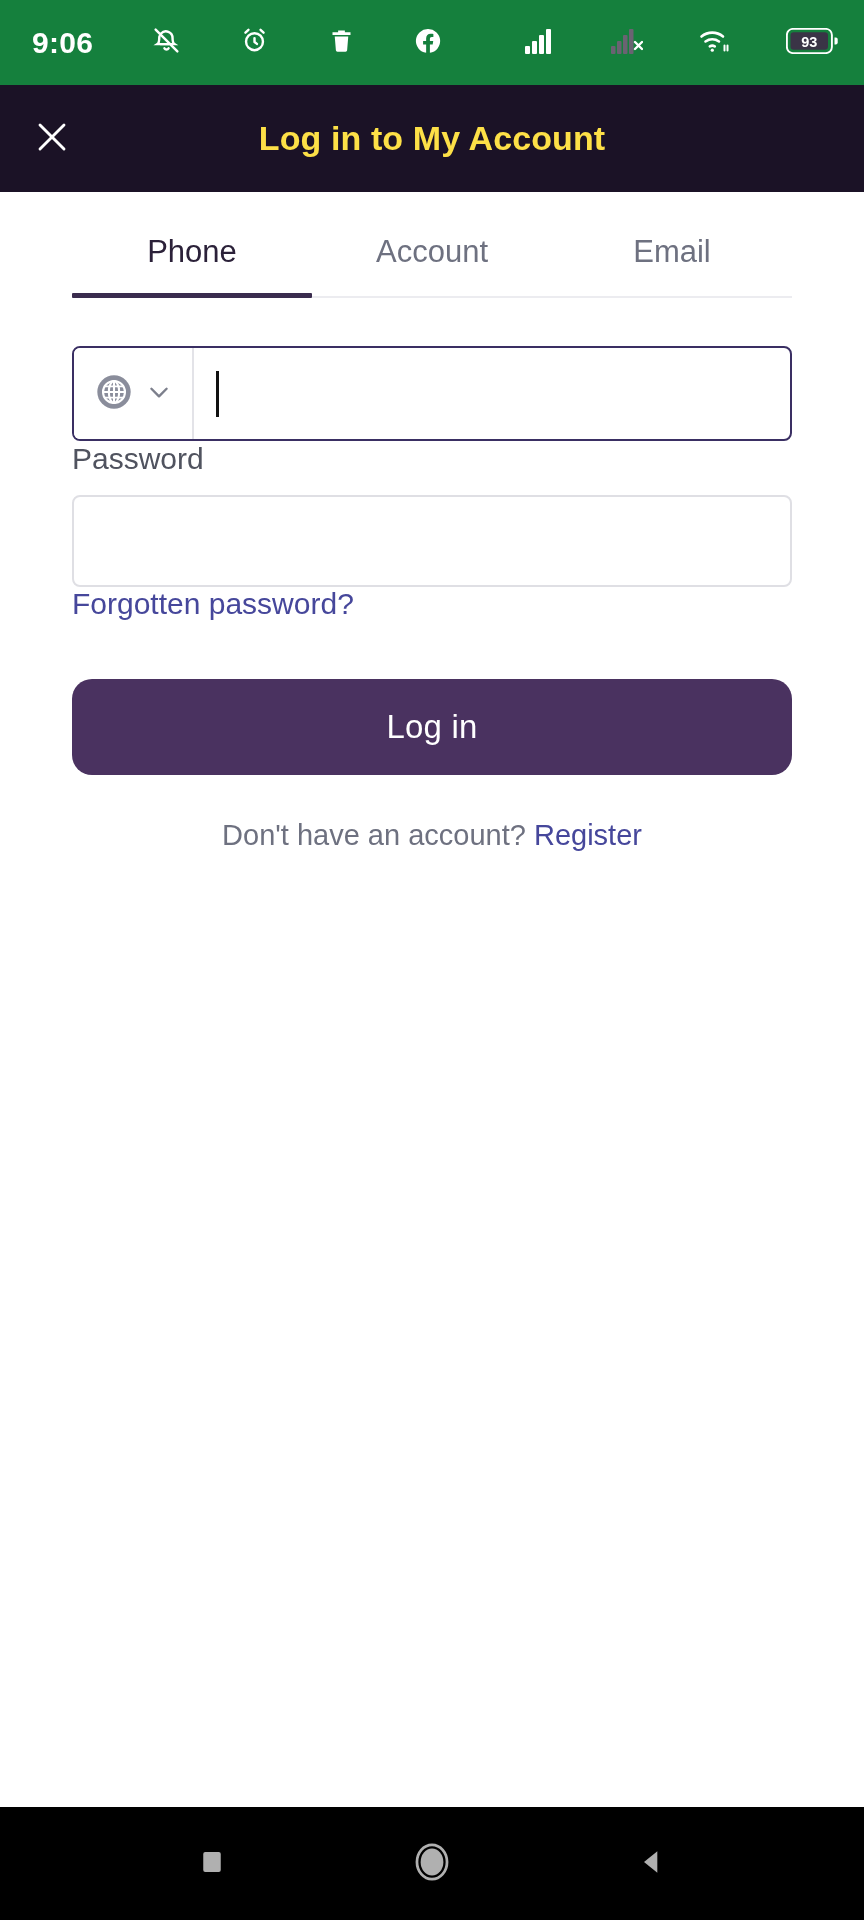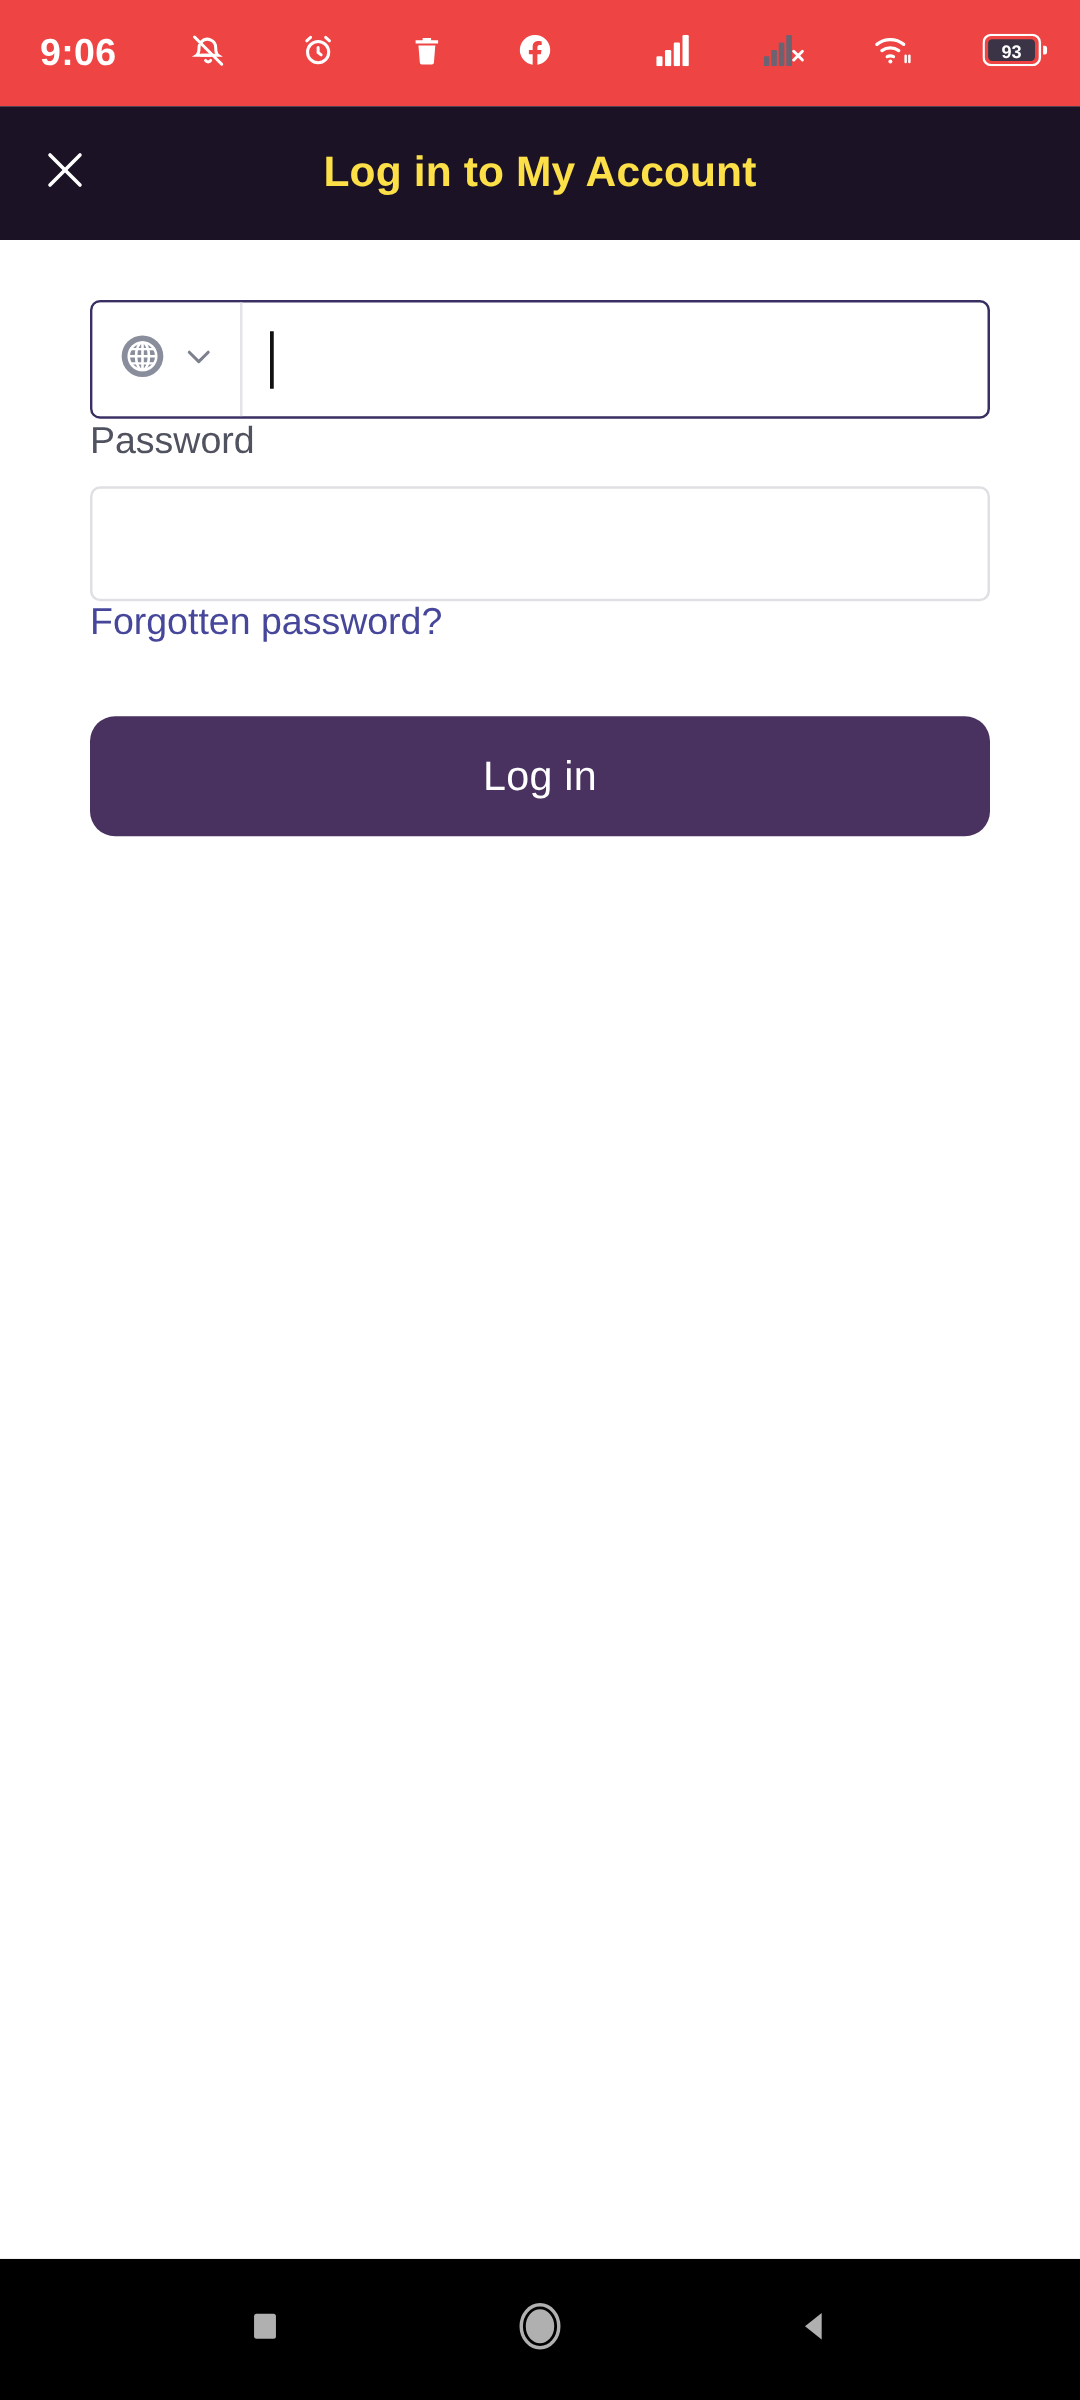--- a/index.html
+++ b/index.html
@@ -17,21 +17,21 @@
     width: 864px;
     height: 1920px;
     display: flex;
     flex-direction: column;
     background: #ffffff;
   }
 
   
   .status-bar {
     height: 85px;
-    background: #ef4444;
+    background: #15803d;
     display: flex;
     align-items: center;
     justify-content: space-between;
     padding: 0 26px 0 32px;
     flex: 0 0 auto;
   }
   .status-left {
     display: flex;
     align-items: center;
     gap: 17px;
@@ -323,20 +323,25 @@
           <line x1="20" y1="4" x2="4" y2="20"></line>
         </svg>
       </span>
     </div>
     <div class="app-title">Log in to My Account</div>
   </div>
 
   <div class="content">
 
     
+    <div class="tabs">
+      <div class="tab active">Phone</div>
+      <div class="tab">Account</div>
+      <div class="tab">Email</div>
+    </div>
 
     
     <div class="phone-row">
       <div class="country-select">
         <span>
           <svg width="40" height="40" viewBox="0 0 24 24">
             <circle cx="12" cy="12" r="10" fill="#8A8D9B"></circle>
             <circle cx="12" cy="12" r="6.6" fill="none" stroke="#ffffff" stroke-width="1.25"></circle>
             <ellipse cx="12" cy="12" rx="3.1" ry="6.6" fill="none" stroke="#ffffff" stroke-width="1.25"></ellipse>
             <line x1="5.4" y1="12" x2="18.6" y2="12" stroke="#ffffff" stroke-width="1.25"></line>
@@ -361,20 +366,23 @@
     <div class="password-box">
       <input class="password-input" type="password" placeholder="" style="">
     </div>
 
     <a class="forgot-link">Forgotten password?</a>
 
     
     <button class="login-btn">Log in</button>
 
     
+    <div class="register-line">
+      <span>Don't have an account? </span><a class="register-link">Register</a>
+    </div>
 
   </div>
 
   <div class="nav-bar">
     <div class="nav-btn">
       <span>
         <svg width="30" height="30" viewBox="0 0 24 24">
           <rect x="5" y="4" width="14" height="16" rx="1.6" fill="#B0B0B0"></rect>
         </svg>
       </span>

